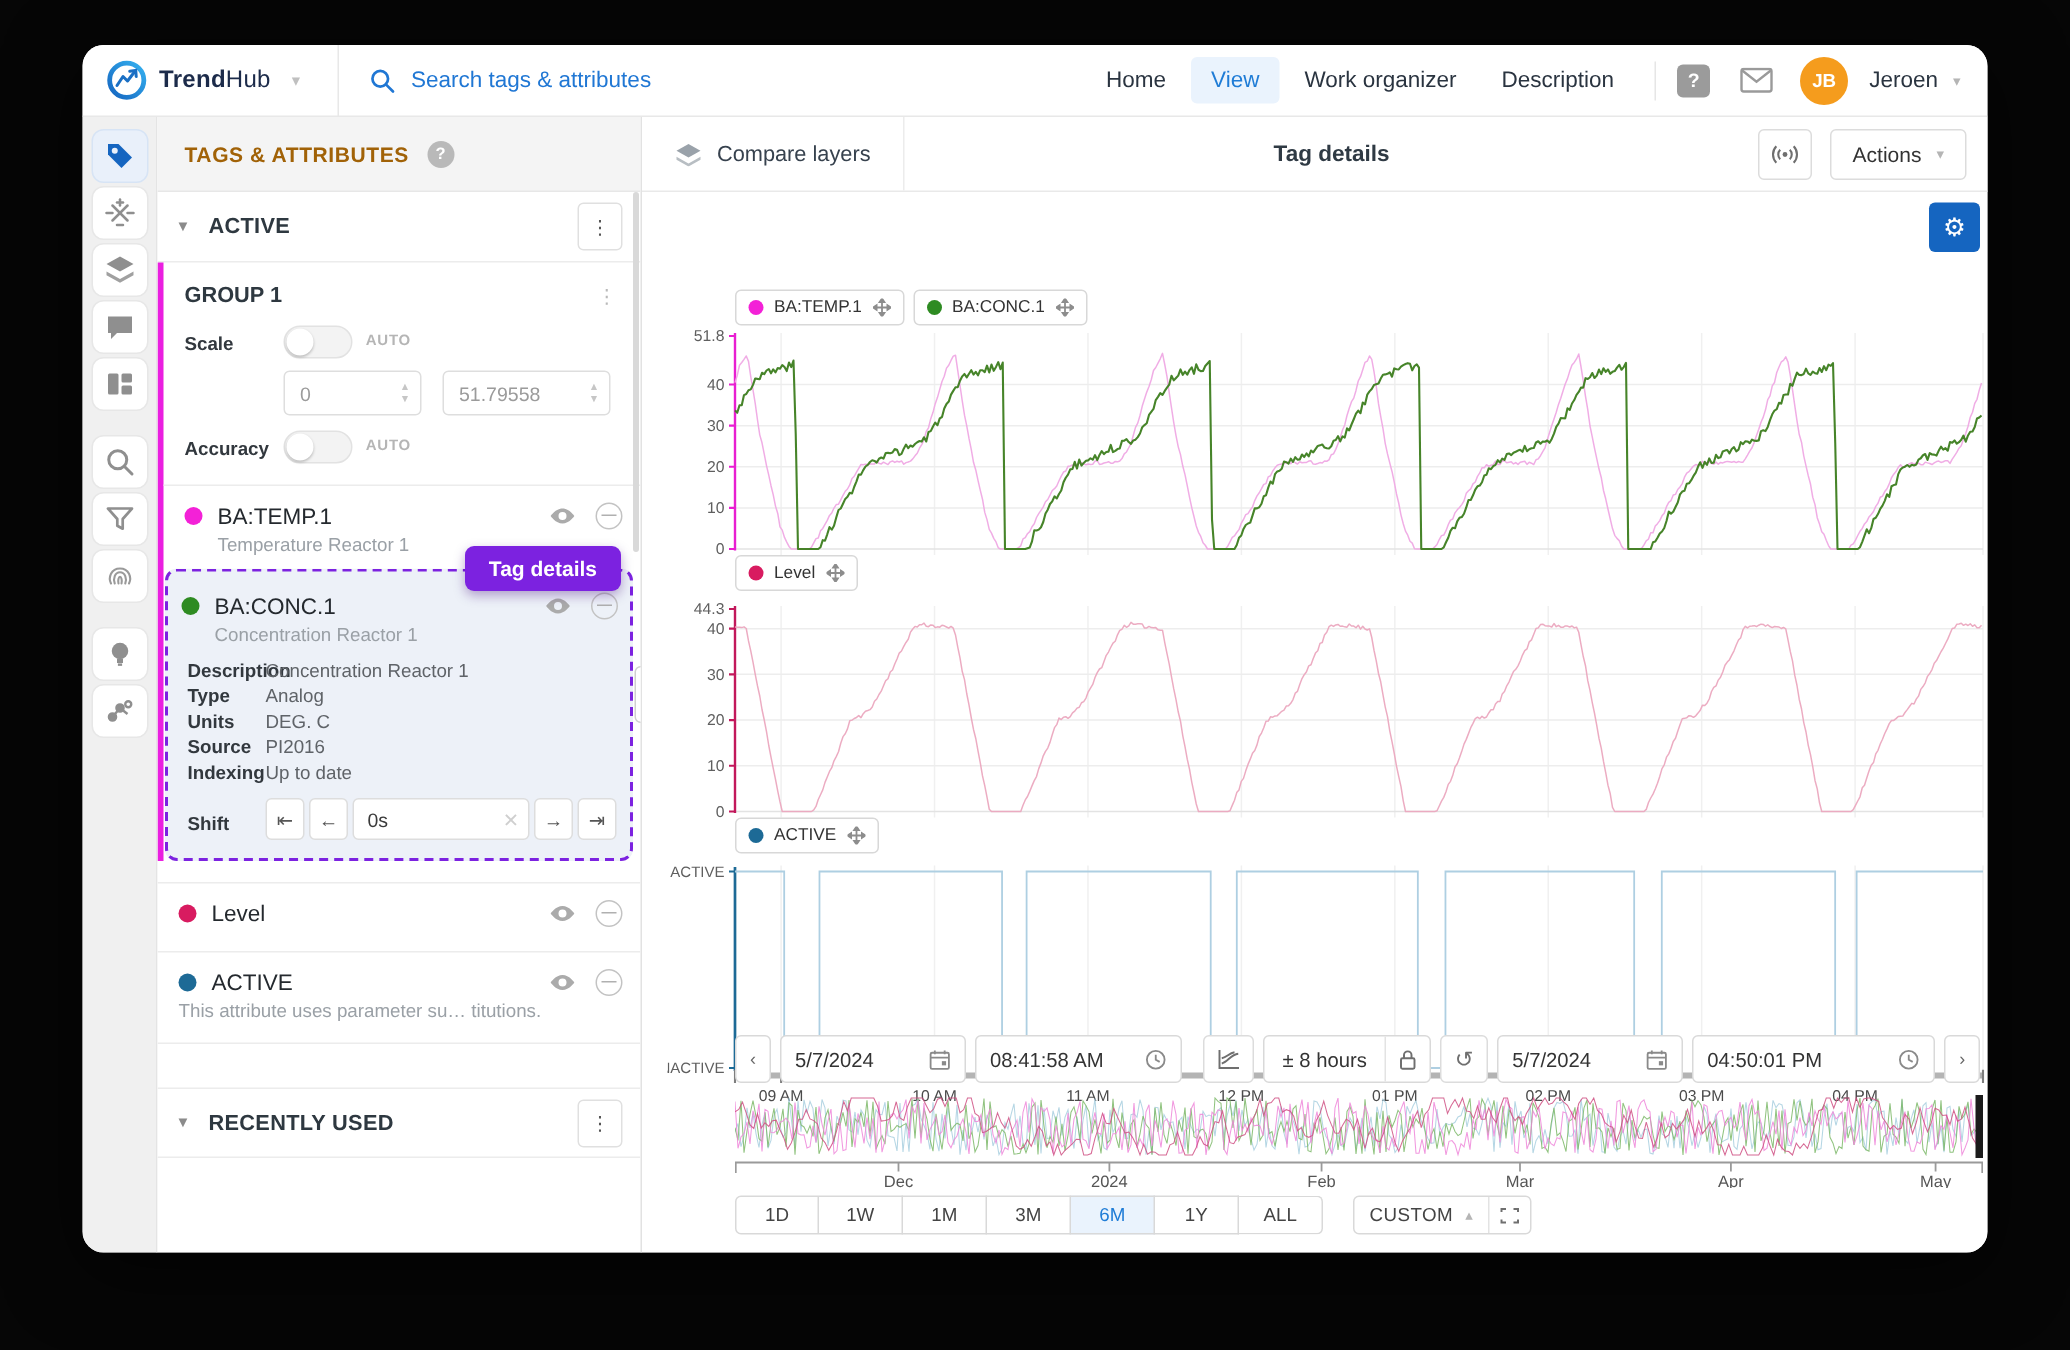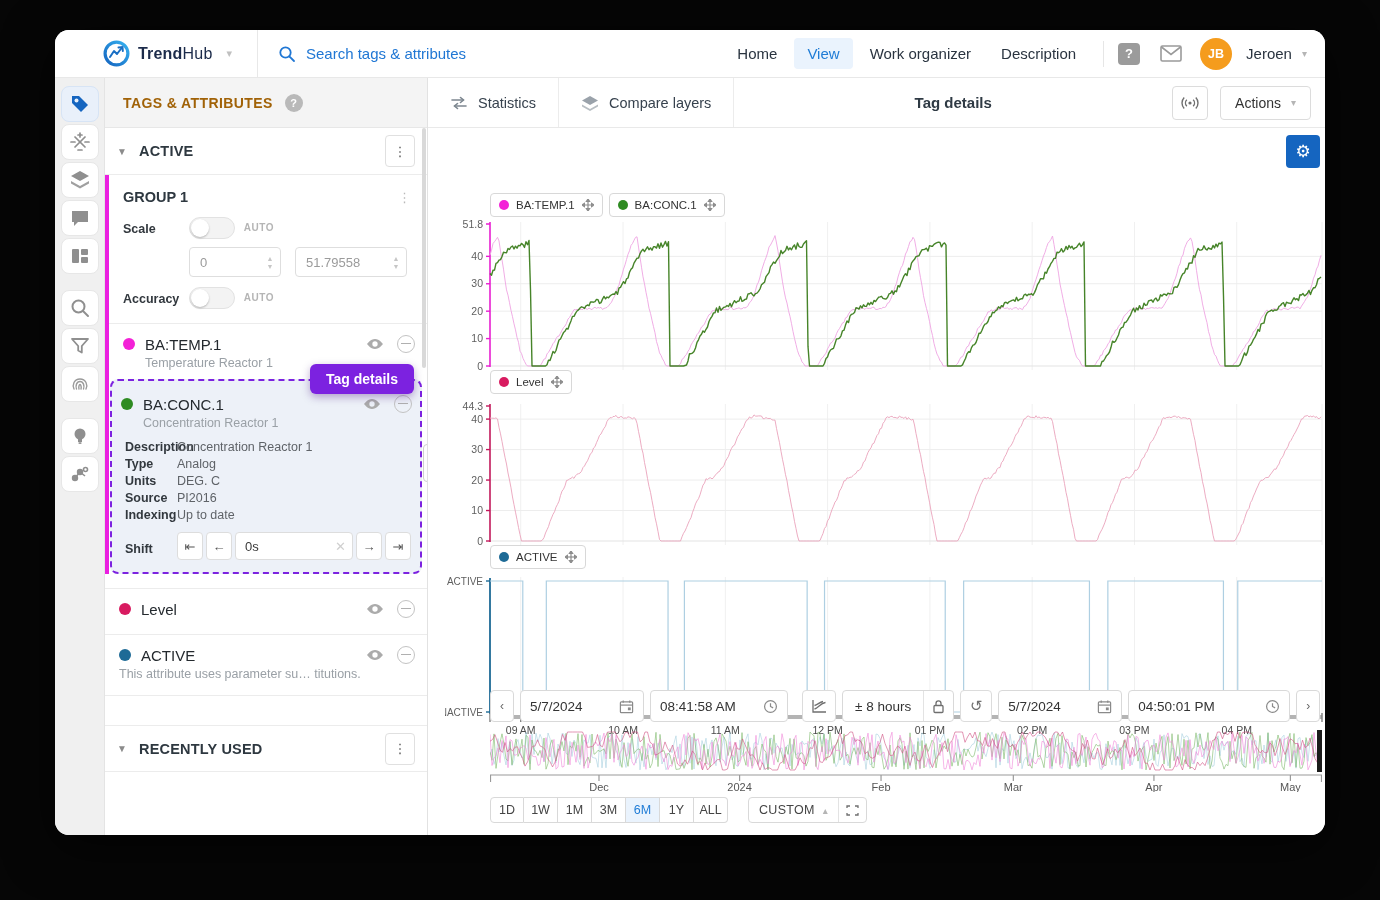--- a/index.html
+++ b/index.html
@@ -4,21 +4,21 @@
 <style>
   * { margin:0; padding:0; box-sizing:border-box; }
   html,body { width:1380px; height:900px; background:#060606; font-family:"Liberation Sans", sans-serif; }
   #window {
     position:absolute; left:55px; top:30px; width:1270px; height:805px;
     background:#fff; border-radius:14px; overflow:hidden;
     box-shadow:0 12px 50px rgba(0,0,0,.65);
   }
   
   #topbar { position:absolute; left:0; top:0; right:0; height:48px; background:#fff; border-bottom:1px solid #e8e8e8; display:flex; align-items:center; }
-  .logo-area { width:170px; display:flex; align-items:center; padding-left:16px; height:100%;margin-left:32px; }
+  .logo-area { width:170px; display:flex; align-items:center; padding-left:16px; height:100%; }
   .brand { font-size:16px; color:#1c2b4a; margin-left:8px; letter-spacing:.2px; }
   .brand b { font-weight:700; }
   .logo-chev { color:#c0c0c0; font-size:11px; margin-left:14px; }
   .tb-divider { width:1px; height:48px; background:#e8e8e8; }
   .search-area { display:flex; align-items:center; gap:10px; padding-left:20px; color:#2077d4; flex:0 0 auto; }
   .search-text { font-size:15px; }
   .tb-right { margin-left:auto; display:flex; align-items:center; padding-right:18px; gap:4px; }
   .nav-item { font-size:15px; color:#2a3440; padding:7px 13px; border-radius:4px; cursor:pointer; }
   .nav-item.active { color:#1f7cd6; background:#eaf3fd; }
   .vdiv { width:1px; height:26px; background:#e6e6e6; margin:0 10px; }
@@ -96,21 +96,21 @@
   
   #controls { position:absolute; left:62px; top:612px; width:832px; display:flex; align-items:center; gap:6px; }
   .ctl { height:32px; border:1px solid #d9d9d9; border-radius:4px; background:#fff; display:flex; align-items:center; justify-content:space-between; font-size:13.5px; color:#333; padding:0 9px; }
   .arrow-btn { width:24px; height:32px; border:1px solid #d9d9d9; border-radius:4px; background:#fff; color:#666; font-size:12px; display:flex; align-items:center; justify-content:center; }
   .range-group { height:32px; border:1px solid #d9d9d9; border-radius:4px; background:#fff; display:flex; align-items:center; }
   .range-group .rg-text { padding:0 12px; font-size:13.5px; color:#333; }
   .range-group .rg-ic { width:30px; height:100%; border-left:1px solid #e3e3e3; display:flex; align-items:center; justify-content:center; }
   #overview { position:absolute; left:62px; top:652px; width:832px; height:62px; }
   #zoombar { position:absolute; left:62px; top:719px; display:flex; align-items:center; }
   .seg { display:flex; }
-  .seg button { width:34px; height:26px; border:1px solid #d9d9d9; border-left-width:0; background:#fff; font-size:12.5px; color:#444; font-family:inherit; }
+  .seg button { width:56px; height:26px; border:1px solid #d9d9d9; border-left-width:0; background:#fff; font-size:12.5px; color:#444; font-family:inherit; }
   .seg button:first-child { border-left-width:1px; border-radius:4px 0 0 4px; }
   .seg button:last-child { border-radius:0 4px 4px 0; }
   .seg button.on { color:#1f7cd6; background:#eaf3fd; }
   .custom-group { display:flex; margin-left:20px; height:26px; border:1px solid #d9d9d9; border-radius:4px; background:#fff; align-items:center; }
   .custom-group .cg-label { padding:0 10px; font-size:12.5px; color:#444; letter-spacing:.3px; display:flex; gap:8px; align-items:center; }
   .custom-group .cg-ic { width:28px; height:100%; border-left:1px solid #e3e3e3; display:flex; align-items:center; justify-content:center; }
   svg { display:block; }
   text { font-family:"Liberation Sans", sans-serif; }
 </style>
 </head>
@@ -399,31 +399,20 @@
       <span class="kebab-box">⋮</span>
     </div>
 
 
     <div class="grip"></div>
     <div class="p-scroll"></div>
   </div>
 
   <div id="main">
     <div id="m-toolbar">
-      <div class="m-tab">
-        <svg width="18" height="14" viewBox="0 0 18 14">
-            <g stroke="#7d8790" stroke-width="1.6" fill="none" stroke-linecap="round">
-              <path d="M2 4h11"></path>
-              <path d="M10.5 1.5L13.5 4l-3 2.5"></path>
-              <path d="M16 10H5"></path>
-              <path d="M7.5 7.5L4.5 10l3 2.5"></path>
-            </g>
-          </svg>
-        <span>Statistics</span>
-      </div>
       <div class="m-tab">
         <svg width="18" height="16" viewBox="0 0 18 16">
             <g fill="#9aa2aa">
               <path d="M9 1l8 4.5L9 10 1 5.5z"></path>
               <path d="M1 9.5L9 14l8-4.5v2L9 16l-8-4.5z" opacity=".7"></path>
             </g>
           </svg>
         <span>Compare layers</span>
       </div>
       <div class="m-title">Tag details</div>

